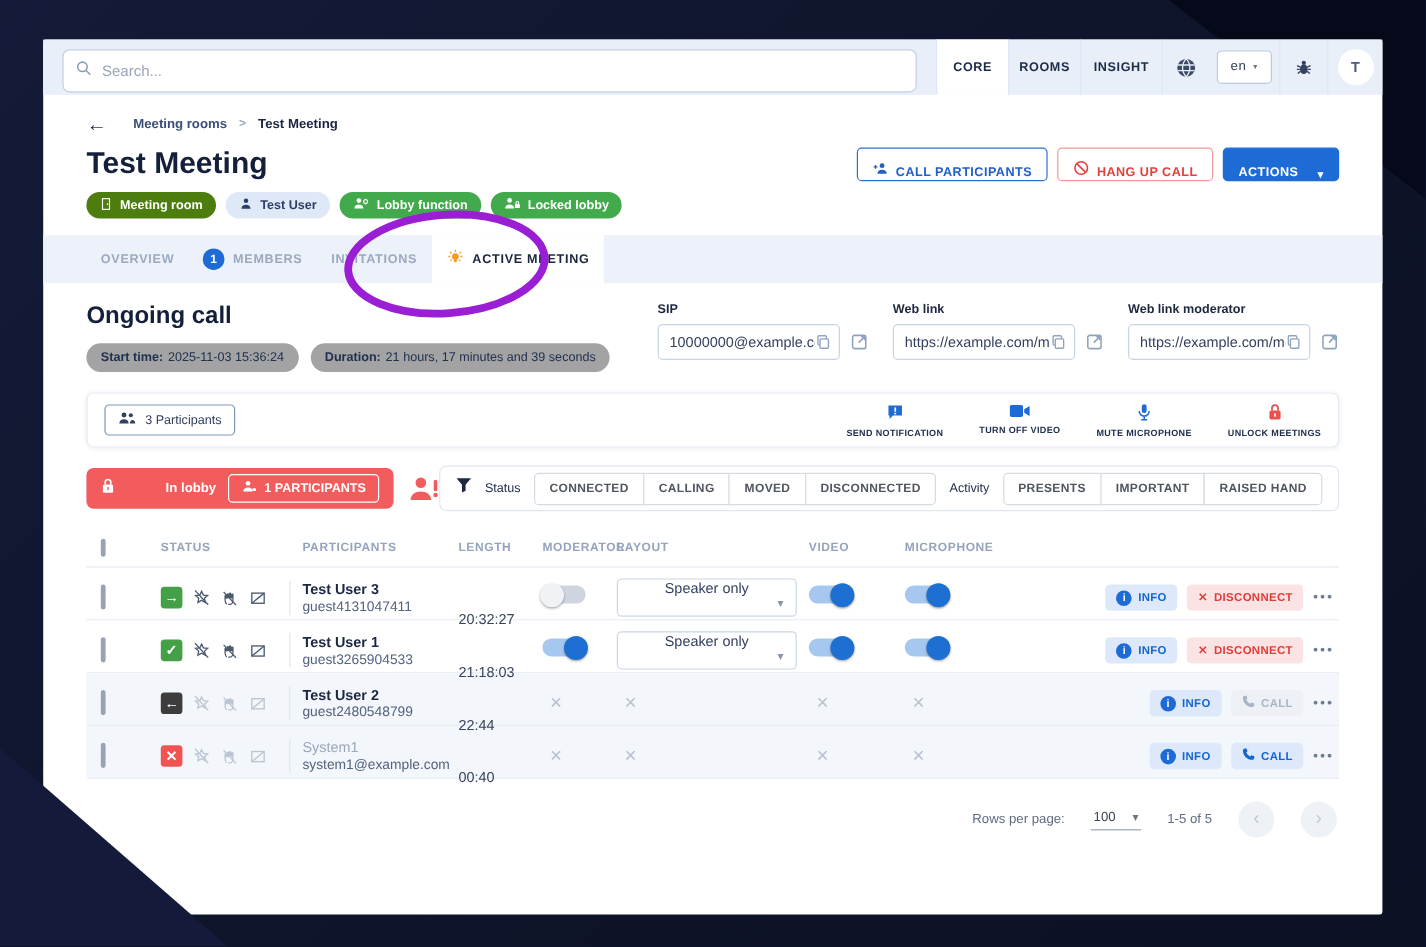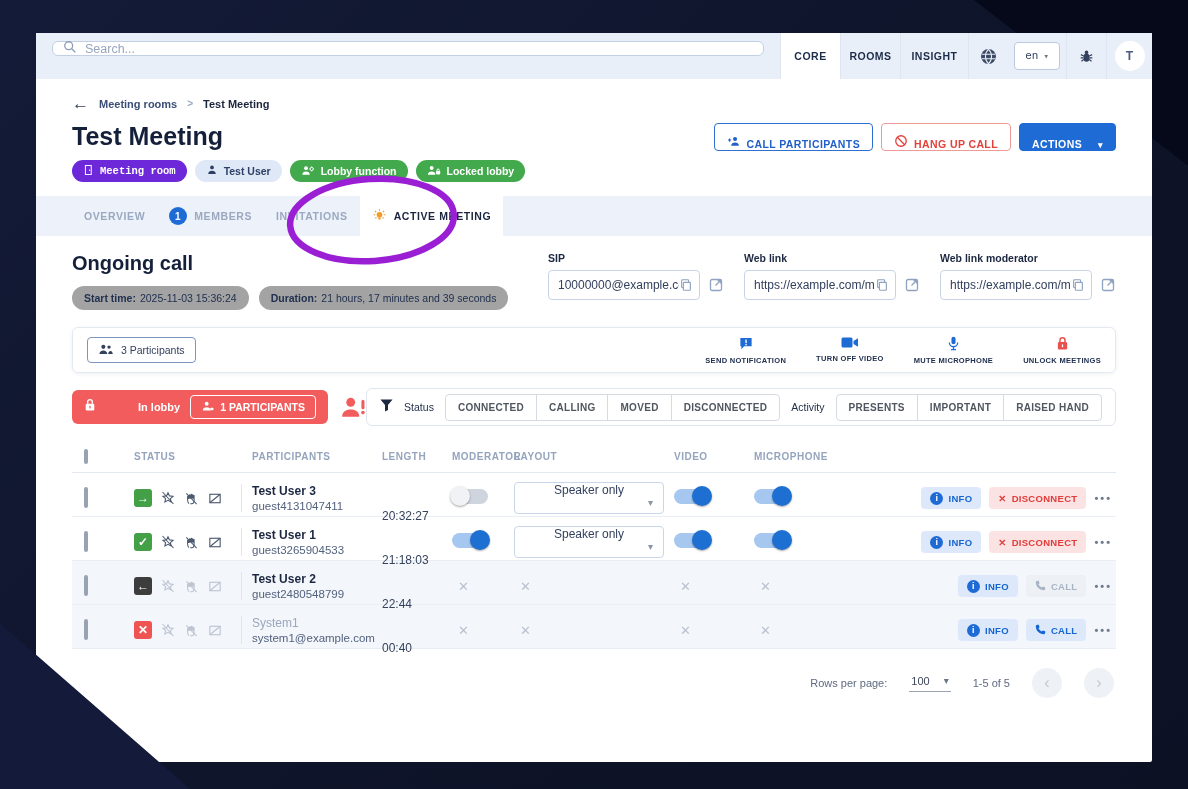--- a/index.html
+++ b/index.html
@@ -5,50 +5,50 @@
   * { box-sizing: border-box; margin: 0; padding: 0; }
   body { background:#0d1226; font-family:"Liberation Sans", sans-serif; }
   .page { position:relative; width:1188px; height:789px; background:linear-gradient(135deg,#141b38 0%,#0e1429 55%,#0c1124 100%); overflow:hidden; }
   .page::before { content:""; position:absolute; inset:0; background:#06091a; clip-path:polygon(82% 0, 100% 0, 100% 21%); }
   .page::after { content:""; position:absolute; inset:0; background:#131a3a; clip-path:polygon(0 79%, 16% 100%, 0 100%); }
 
   .app { position:absolute; left:36px; top:33px; width:1116px; height:729px; background:#fff; border-radius:2px; overflow:visible; }
 
   
   .topbar { height:46px; background:#e9eff8; display:flex; align-items:stretch; }
-  .searchbox { margin:8px 16px 8px 16px; width:730px; height:15px; background:#fff; border:1px solid #c3cfe3; border-radius:6px; display:flex; align-items:center; padding:0 10px; gap:8px; color:#8d9cb5; }
+  .searchbox { margin:8px 16px 8px 16px; width:730px; height:36px; background:#fff; border:1px solid #c3cfe3; border-radius:6px; display:flex; align-items:center; padding:0 10px; gap:8px; color:#8d9cb5; }
   .searchbox input { border:none; outline:none; flex:1; font-size:12.5px; color:#33415e; background:transparent; font-family:inherit; }
   .searchbox input::placeholder { color:#97a5bc; }
   .topnav { margin-left:auto; display:flex; align-items:stretch; }
   .nav-item { width:60px; display:flex; align-items:center; justify-content:center; font-size:10.5px; font-weight:bold; letter-spacing:.5px; color:#1c2b4a; border-left:1px solid #dde6f2; cursor:pointer; }
   .nav-item.active { background:#fff; }
   .nav-item.wide { width:68px; }
   .icon-slot { width:40px; display:flex; align-items:center; justify-content:center; border-left:1px solid #dde6f2; }
   .lang { display:flex; align-items:center; justify-content:center; width:58px;font-family:Liberation Mono, monospace; }
   .lang-box { width:46px; height:28px; background:#fff; border:1px solid #bcc9de; border-radius:4px; display:flex; align-items:center; justify-content:center; gap:5px; font-size:11px; color:#33415e; }
   .avatar-slot { width:46px; display:flex; align-items:center; justify-content:center; border-left:1px solid #dde6f2; }
   .avatar { width:30px; height:30px; border-radius:50%; background:#fff; color:#4a5a78; font-size:12px; font-weight:bold; display:flex; align-items:center; justify-content:center; }
 
   
   .head { padding:0 36px; }
   .breadcrumb { margin-top:16px; display:flex; align-items:center; gap:10px; font-size:11px; font-weight:bold; }
   .back-arrow { font-size:17px; color:#2b3a55; line-height:1; cursor:pointer; }
-  .crumb-link { color:#3b4f76; }
+  .crumb-link { color:#3b4f76;margin-left:12px; }
   .crumb-sep { color:#9aa7bd; font-size:10px; }
   .crumb-current { color:#1b2540; }
   .title-row { margin-top:10px; display:flex; align-items:center; justify-content:space-between; }
   .page-title { font-size:25px; font-weight:bold; color:#141f3a; }
   .hdr-actions { display:flex; gap:8px; align-items:center; }
   .btn { height:28px; padding:0 12px; border-radius:4px; font-size:10.5px; font-weight:bold; letter-spacing:.4px; display:flex; align-items:flex-end; gap:6px; background:#fff; cursor:pointer; white-space:nowrap; }
   .btn-outline-blue { border:1px solid #2f6fd0; color:#2160c8; }
   .btn-outline-red { border:1px solid #f09a98; color:#e2403a; }
   .btn-solid { background:#1f6bd6; border:1px solid #1f6bd6; color:#fff;gap:16px; }
   .badges { display:flex; gap:8px; margin-top:9px; }
   .badge { height:22px; padding:0 11px; border-radius:11px; font-size:10.5px; font-weight:bold; display:flex; align-items:center; gap:6px; }
-  .badge-dark { background:#6d28d9; color:#fff;font-family:Liberation Mono, monospace; }
+  .badge-dark { background:#4d7c0f; color:#fff; }
   .badge-light { background:#dfe8f7; color:#2c3f66; }
   .badge-green { background:#43a94d; color:#fff; }
 
   
   .tabstrip { margin-top:14px; background:#edf2fa; height:40px; display:flex; align-items:stretch; padding-left:36px; position:relative; }
   .tab { padding:0 12px; display:flex; align-items:center; gap:7px; font-size:10.5px; font-weight:bold; letter-spacing:.6px; color:#9aa8c0; cursor:pointer; }
   .tab.active { background:#fff; color:#1b2540; }
   .tab-badge { width:18px; height:18px; border-radius:50%; background:#1f6bd6; color:#fff; font-size:10px; display:flex; align-items:center; justify-content:center; }
   .annotation { position:absolute; left:246px; top:-25px; width:180px; height:98px; pointer-events:none; z-index:5; }
 

